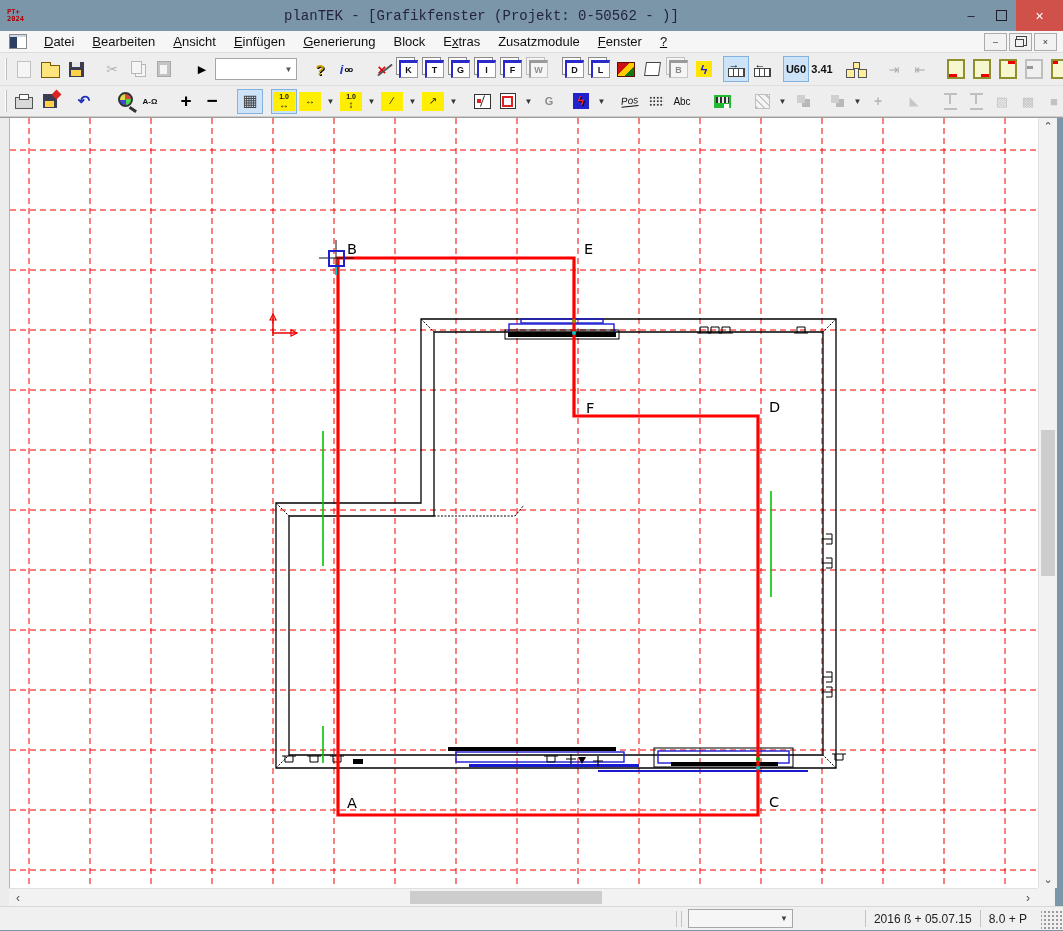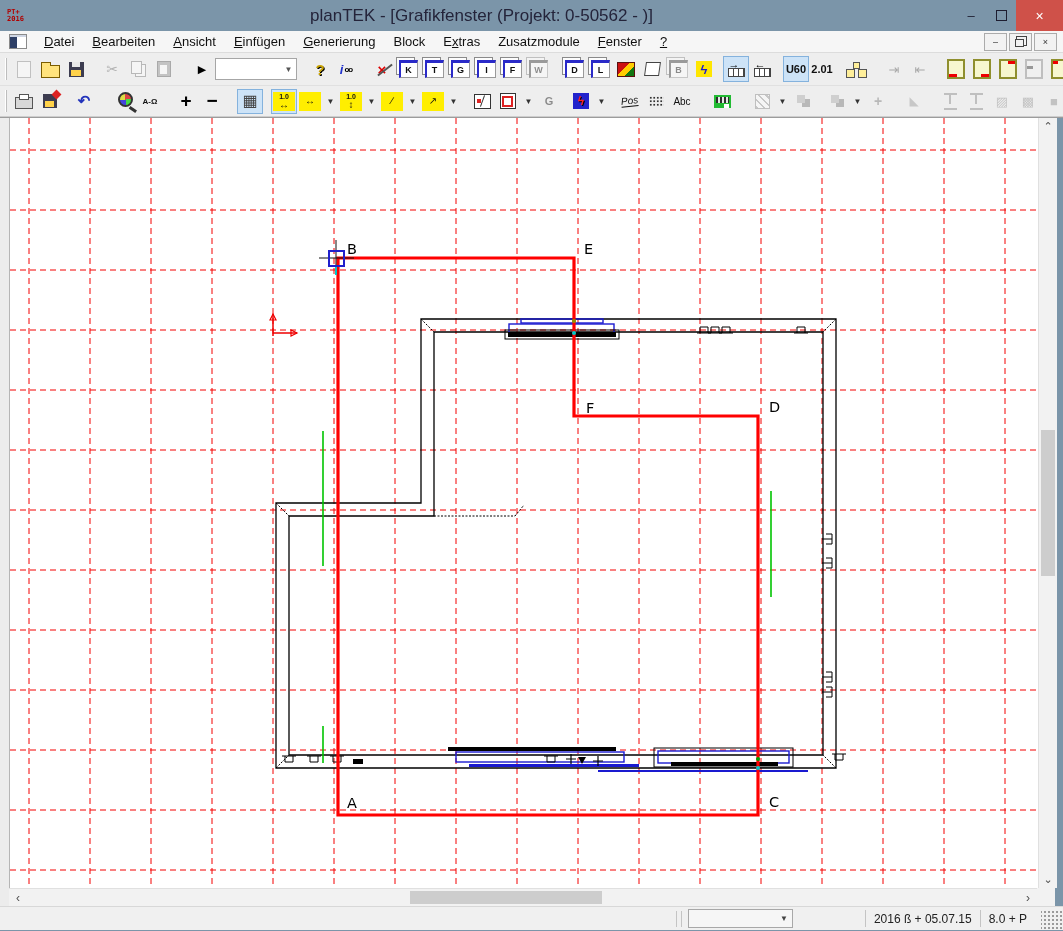--- a/index.html
+++ b/index.html
@@ -3,21 +3,21 @@
 <meta charset="utf-8">
 <style>
   html,body{margin:0;padding:0;background:#5b7182;}
   .app{position:relative;width:1063px;height:931px;background:#4c1d95;
        font-family:"Liberation Sans",sans-serif;overflow:hidden;
        -webkit-font-smoothing:antialiased;}
   
   .titlebar{height:31px;background:#7b95a9;display:flex;align-items:center;position:relative;}
   .logo{margin-left:7px;font-family:"DejaVu Sans Mono",monospace;font-size:7px;line-height:7px;
         color:#b00000;font-weight:bold;letter-spacing:0;}
-  .title{position:absolute;left:0;right:100px;text-align:center;font-size:17px;color:#24243a;}
+  .title{position:absolute;left:0;right:100px;text-align:center;font-size:14px;color:#24243a;font-family:Liberation Mono, monospace;}
   .win-controls{position:absolute;right:0;top:0;height:31px;display:flex;}
   .wc{width:30px;height:31px;display:flex;align-items:center;justify-content:center;color:#1d1d30;font-size:13px;}
   .wc .maxbox{width:9px;height:9px;border:1px solid #1d1d30;display:block;}
   .wc.close{width:47px;background:#cf5149;color:#fff;font-size:14px;}
   
   .menubar{height:21px;background:#f6f6f6;display:flex;align-items:center;border-bottom:1px solid #dcdcdc;}
   .mdi-doc{width:16px;height:13px;margin:0 8px 0 9px;border:1px solid #8a8a8a;
            background:linear-gradient(90deg,#2e3f66 0 45%,#ffffff 45%);box-shadow:inset 0 2px 0 #cfd6e4;}
   .menu-item{padding:1px 9px;font-size:13px;color:#101010;cursor:default;}
   .menu-item u{text-decoration:underline;}
@@ -140,21 +140,21 @@
   .frame-bottom{height:6px;background:#7b95a9;}
 </style>
 </head>
 <body>
 
 <div class="app">
 
   <div class="titlebar">
     <div class="logo">
       <div>PT+</div>
-      <div>2016</div>
+      <div>2024</div>
     </div>
     <div class="title">planTEK - [Grafikfenster (Projekt: 0-50562 - )]</div>
     <div class="win-controls">
       <div class="wc">–</div>
       <div class="wc">
           <span class="maxbox"></span>
         </div>
       <div class="wc close">×</div>
     </div>
   </div>
@@ -288,21 +288,21 @@
         <span class="ic i-tbl">
           <span class="tarrow">←</span>
           <span class="tbase"></span>
         </span>
       </div>
       <div class="space" style="width: 8px;"></div>
       <div class="tbtn sel">
         <span class="ic txtico">U60</span>
       </div>
       <div class="tbtn">
-        <span class="ic txtico">2.01</span>
+        <span class="ic txtico">3.41</span>
       </div>
       <div class="space" style="width: 8px;"></div>
       <div class="tbtn">
         <span class="ic i-hier"></span>
       </div>
       <div class="space" style="width: 12px;"></div>
       <div class="tbtn dis">
         <span class="ic i-indent">⇥</span>
       </div>
       <div class="tbtn dis">

